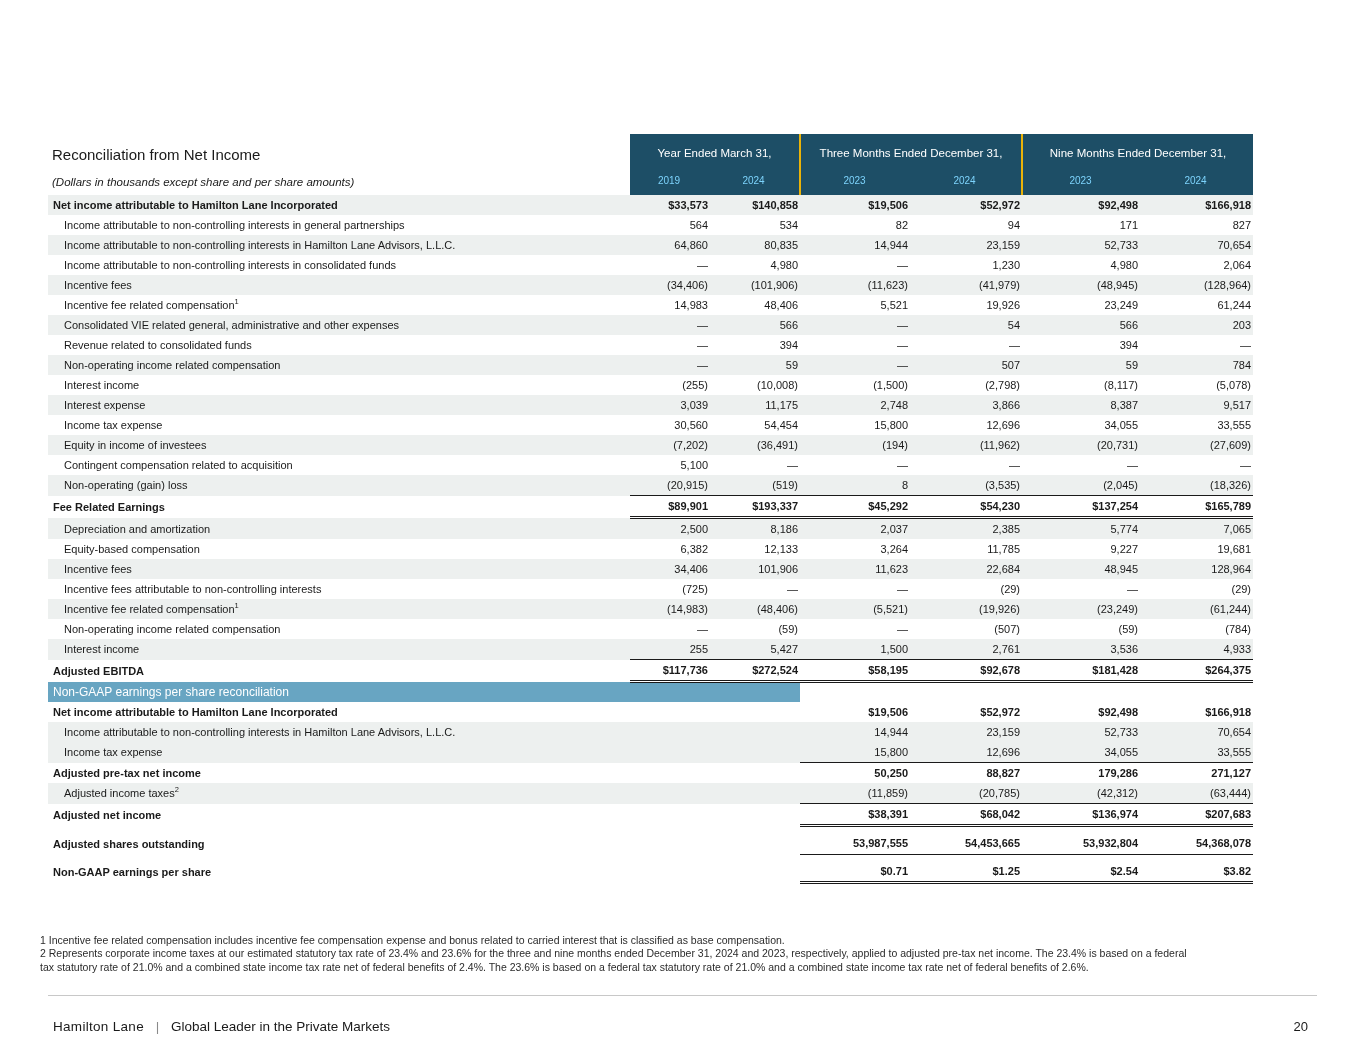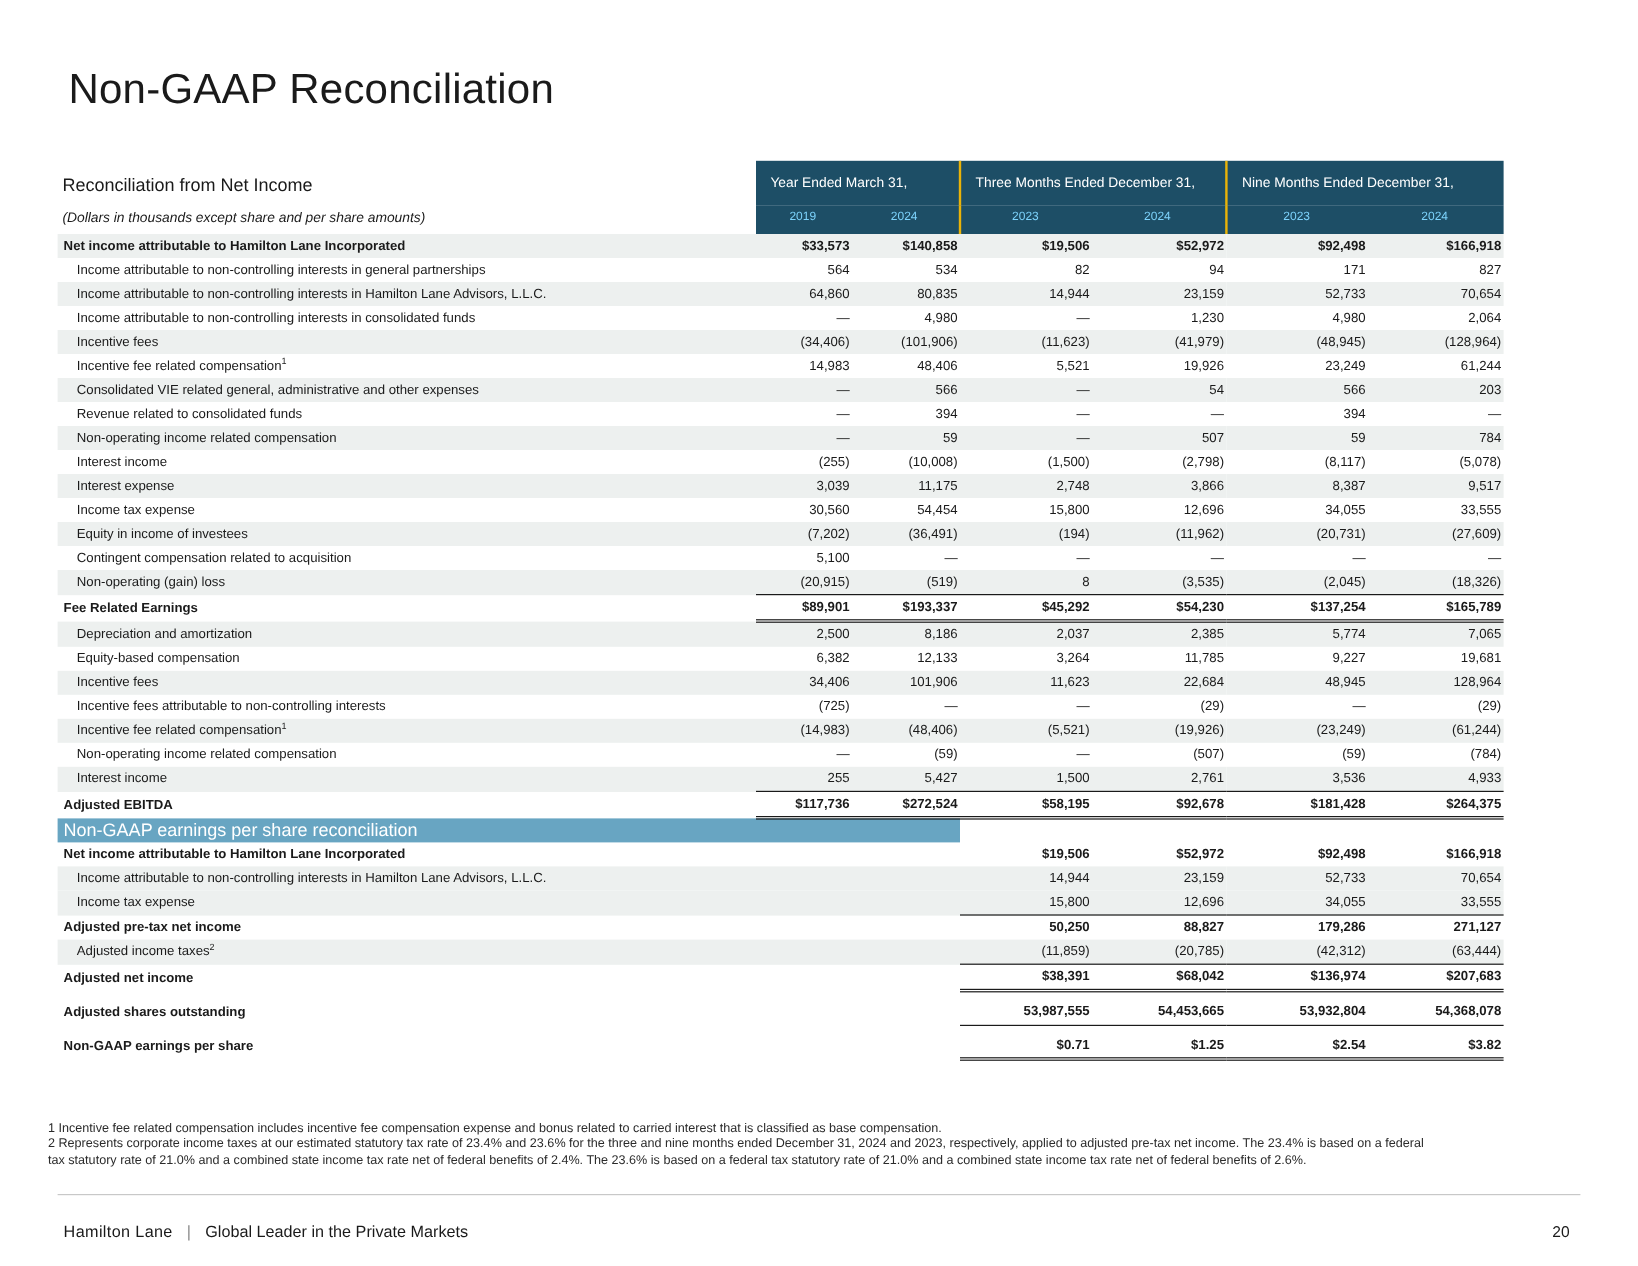--- a/index.html
+++ b/index.html
@@ -5,59 +5,58 @@
   * { margin:0; padding:0; box-sizing:border-box; }
   html,body { background:#ffffff; }
   body { font-family:"Liberation Sans", sans-serif; color:#1a1a1a; }
   .slide { position:relative; width:1365px; height:1055px; background:#fff; overflow:hidden; }
 
   .title { position:absolute; left:57px; top:55px; font-size:35px; font-weight:normal; letter-spacing:.2px; color:#1a1a1a; }
 
   table.recon { position:absolute; left:48px; top:134px; width:1205px; border-collapse:collapse; table-layout:fixed; }
 
   thead th.grp { background:var(--dark,#1d4e66); color:#fff; font-weight:normal; font-size:11.5px;
-                 text-align:left; vertical-align:middle; height:37px; line-height:13px; padding:2px 12px 0; }
+                 text-align:center; vertical-align:middle; height:37px; line-height:13px; padding:2px 12px 0; }
   thead th.yr  { background:var(--dark,#1d4e66); color:#7dd3fc; font-weight:normal; font-size:10px;
                  text-align:center; height:24px; padding:0 2px 5px 0; vertical-align:middle; }
   th.gap { border-left:2px solid #eab308; }
 
   th.left-head { background:#fff; text-align:left; vertical-align:top; padding:12px 4px 2px 4px; font-weight:normal; }
   .lh-title { font-size:15px; color:#1a1a1a; }
   .lh-sub { font-style:italic; font-size:11.5px; margin-top:13px; color:#1a1a1a; }
 
   tbody td { font-size:11px; padding:3.5px 4px; vertical-align:bottom; line-height:13px; }
   tbody td.lbl { text-align:left; padding-left:5px; }
   tbody td.lbl.ind { padding-left:16px;margin-top:48px; }
   tbody td.num { text-align:right; padding-right:2px; font-variant-numeric:tabular-nums; }
   tr.shade td { background:var(--stripe,#edf0ef); }
   .bold { font-weight:bold;margin-top:20px; }
   td.line-top { border-top:1px solid #1a1a1a; }
   td.line-dbl { border-bottom:3px double #1a1a1a; }
   tr.space-top td { padding-top:10px; }
 
-  td.divider-label { background:var(--band,#68a5c2); color:#fff; font-size:15px; padding:3px 5px; }
+  td.divider-label { background:var(--band,#68a5c2); color:#fff; font-size:12px; padding:3px 5px; }
   td.divider-blank { background:#fff; }
   sup { font-size:7.5px; vertical-align:super; line-height:0; }
 
   .footnotes { position:absolute; left:40px; top:934px; width:1150px; font-size:10.5px; line-height:13.4px; color:#2b2b2b; }
   .footnotes p { margin:0; }
 
   .rule { position:absolute; left:48px; right:48px; top:995px; border-top:1px solid #c8c8c8; }
   .footer { position:absolute; left:53px; right:57px; top:1019px; display:flex; justify-content:space-between;
             align-items:center; font-size:13.5px; color:#1a1a1a; }
   .footer .sep { color:#8a8a8a; margin:0 8px; font-weight:normal; }
   .footer .brand { letter-spacing:.3px; }
   .pageno { font-size:13px; }
 </style>
 </head>
 <body>
 
 <div class="slide">
 
-  <h1 class="title">Non-GAAP Reconciliation</h1>
 
   <table class="recon">
     <colgroup>
       <col style="width:582px">
       <col style="width:80px">
         <col style="width:90px">
       <col style="width:110px">
         <col style="width:112px">
       <col style="width:118px">
         <col style="width:113px">

